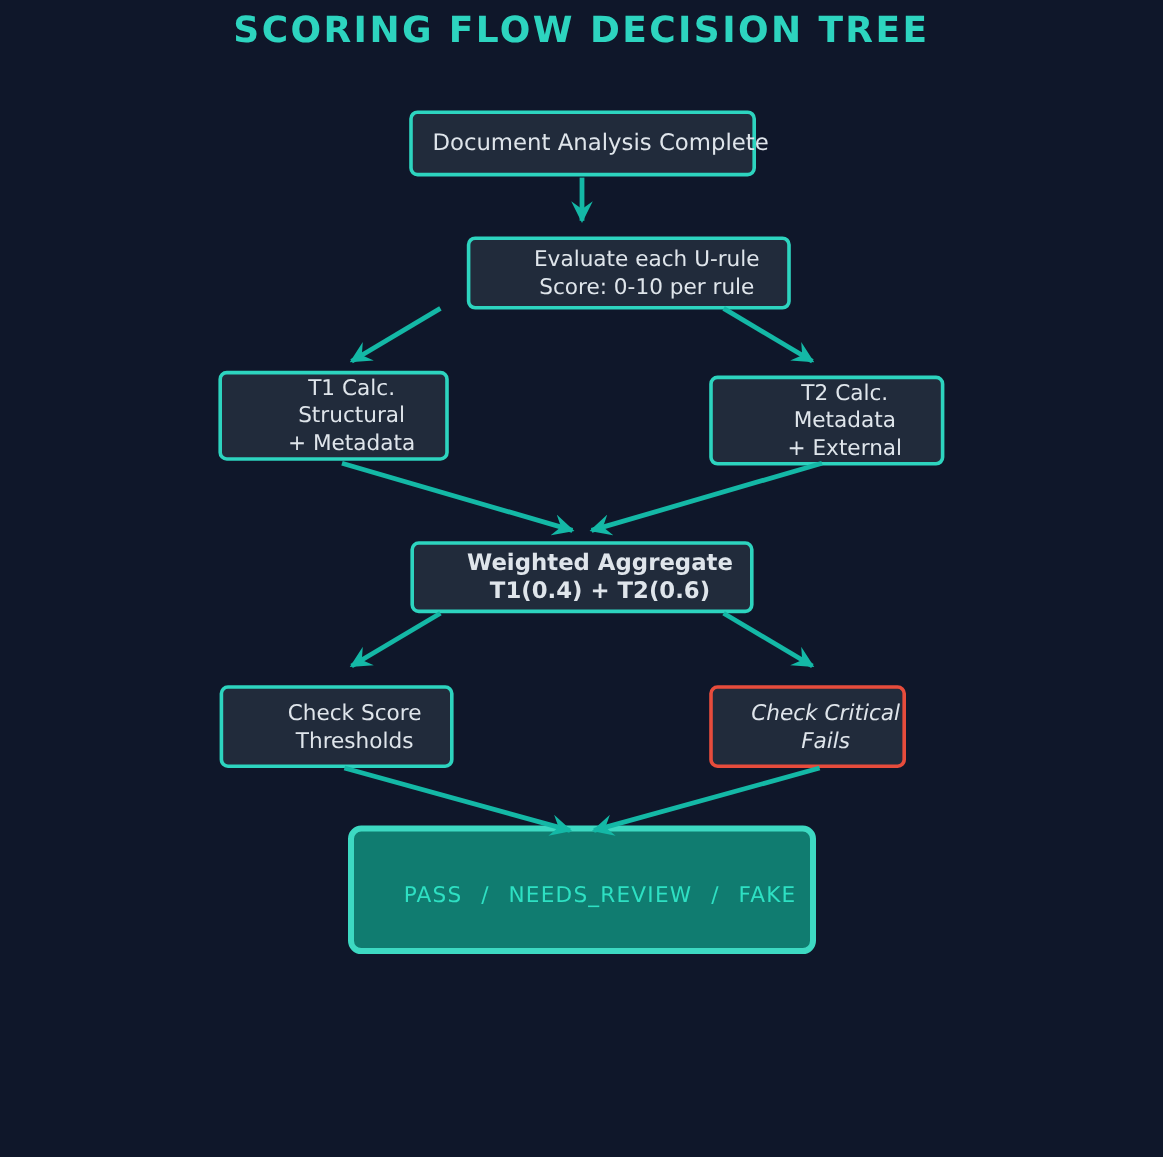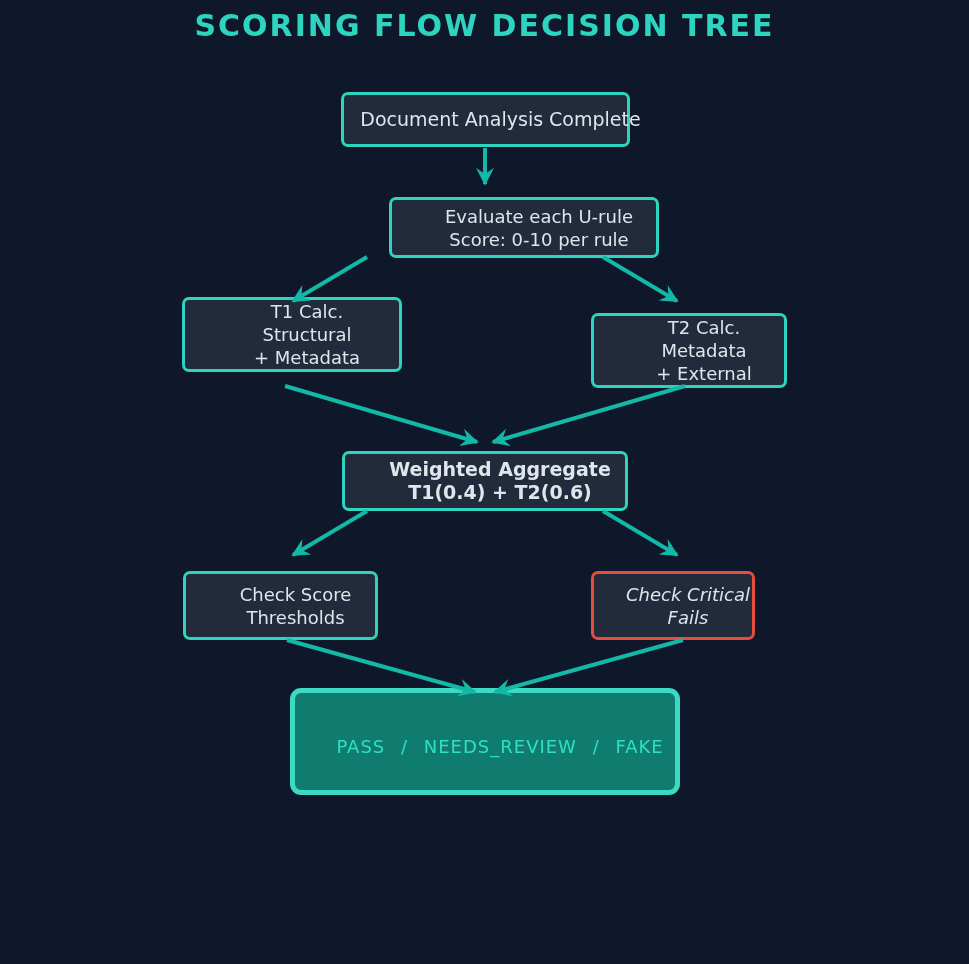--- a/index.html
+++ b/index.html
@@ -43,21 +43,21 @@
     color:var(--text);
     display:flex;flex-direction:column;
     align-items:center;justify-content:center;
     text-align:center;
     font-size:18px;
     padding-left:30px;
   }
   .node span{display:block;line-height:23px;white-space:nowrap;}
   #n-start{left:341px;top:92px;width:289px;height:55px;font-size:19px;}
   #n-evaluate{left:350px;top:197px;width:270px;height:61px;margin-left:39px;}
-  #n-t1{left:182px;top:297px;width:220px;height:75px;}
+  #n-t1{left:182px;top:309px;width:192px;height:75px;}
   #n-t2{left:591px;top:313px;width:196px;height:75px;}
   #n-weighted{left:342px;top:451px;width:286px;height:60px;font-weight:bold;font-size:19px;}
   #n-thresholds{left:183px;top:571px;width:195px;height:69px;}
   #n-critical{left:591px;top:571px;width:164px;height:69px;border-color:var(--red);font-style:italic;}
   #n-verdict{
     left:290px;top:688px;width:390px;height:107px;
     background:var(--verdict-fill);
     border:5px solid var(--verdict-border);
     border-radius:11px;
   }

